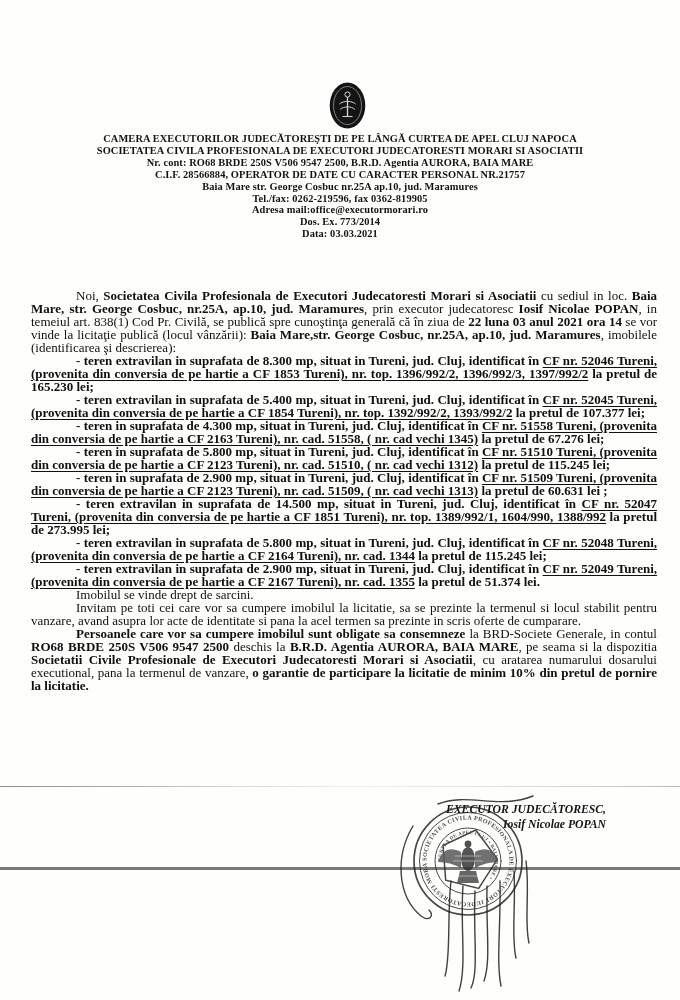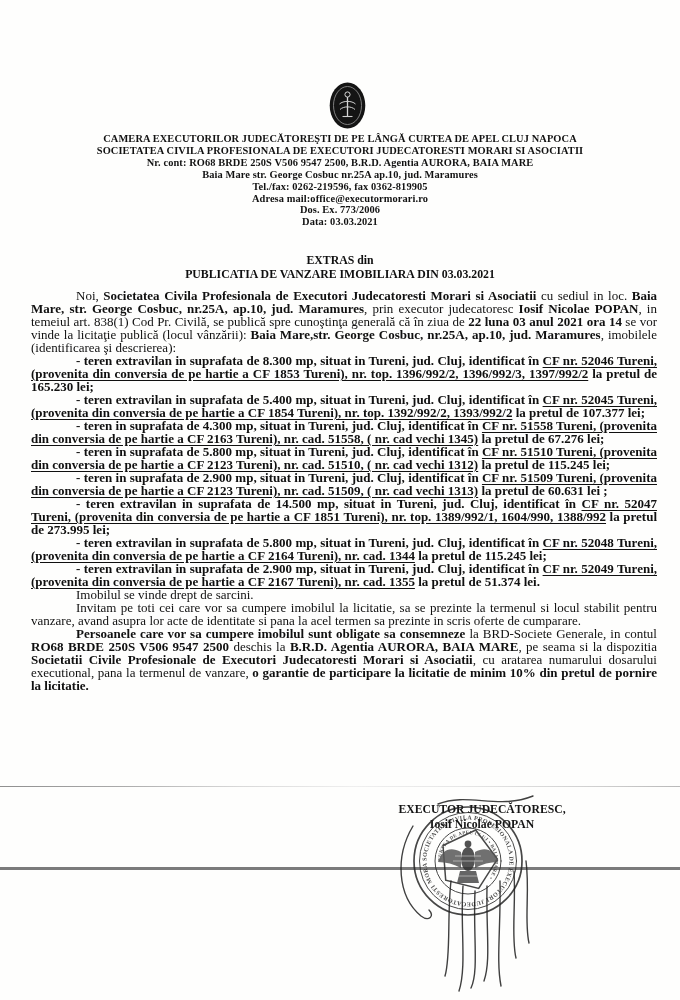--- a/index.html
+++ b/index.html
@@ -37,23 +37,24 @@
   .rule-faint{
     position:absolute;top:786px;left:0;width:680px;height:1.4px;
     background:linear-gradient(90deg,#8f8f8f 0%,#ababab 18%,#d8d8d8 35%,#efefef 52%,#e6e6e6 68%,#cfcfcf 88%,#b9b9b9 100%);
   }
   .rule-dark{
     position:absolute;top:867px;left:0;width:680px;height:3px;
     background:#7b7b7b;
   }
   .signature-block{
     position:absolute;top:802px;left:358px;width:248px;
-    text-align:center;font-weight:bold;
+    text-align:right;font-weight:bold;
     font-size:11.7px;line-height:15.2px;
     color:#141414;
+    font-style:italic;
   }
   .emblem-svg{position:absolute;top:82px;left:329px;width:37px;height:47px;}
   .stamp-svg{position:absolute;top:786px;left:383px;width:185px;height:215px;}
   .stamp-ink{stroke:#1f1f1f;fill:none;stroke-linecap:round;}
 </style>
 </head>
 <body>
 
 <div class="page">
 
@@ -64,31 +65,28 @@
     <line x1="18.5" y1="15" x2="18.5" y2="35" stroke="#d6d6d6" stroke-width="1.3"></line>
     <path d="M10.5,22 C14,18.5 23,18.5 26.5,22" fill="none" stroke="#cfcfcf" stroke-width="1"></path>
     <path d="M11,27.5 C14.5,24 22.5,24 26,27.5" fill="none" stroke="#cfcfcf" stroke-width="1"></path>
     <line x1="13.5" y1="34.5" x2="23.5" y2="34.5" stroke="#cfcfcf" stroke-width="1.1"></line>
   </svg>
 
   <div class="header-block">
     <div>CAMERA EXECUTORILOR JUDECĂTOREŞTI DE PE LÂNGĂ CURTEA DE APEL CLUJ NAPOCA</div>
     <div>SOCIETATEA CIVILA PROFESIONALA DE EXECUTORI JUDECATORESTI MORARI SI ASOCIATII</div>
     <div>Nr. cont: RO68 BRDE 250S V506 9547 2500, B.R.D. Agentia AURORA, BAIA MARE</div>
+    <div>C.I.F.  28566884, OPERATOR DE DATE CU CARACTER PERSONAL NR.21757</div>
     <div>Baia Mare str. George Cosbuc nr.25A ap.10, jud. Maramures</div>
     <div>Tel./fax: 0262-219596,  fax 0362-819905</div>
     <div>Adresa mail:office@executormorari.ro</div>
-    <div>Dos. Ex. 773/2006</div>
+    <div>Dos. Ex. 773/2014</div>
     <div>Data: 03.03.2021</div>
   </div>
 
-  <div class="title-block">
-    <div>EXTRAS din</div>
-    <div>PUBLICATIA DE VANZARE IMOBILIARA DIN 03.03.2021</div>
-  </div>
 
   <div class="body-block" id="body-block">
       <p class="para"><span class="">Noi, </span><span class="seg-b ">Societatea Civila Profesionala de Executori Judecatoresti Morari si Asociatii</span><span class=""> cu sediul in loc. </span><span class="seg-b ">Baia Mare, str. George Cosbuc, nr.25A, ap.10, jud. Maramures</span><span class="">, prin executor judecatoresc </span><span class="seg-b ">Iosif Nicolae POPAN</span><span class="">, in temeiul art. 838(1) Cod Pr. Civilă, se publică spre cunoştinţa generală că în ziua de </span><span class="seg-b ">22 luna 03 anul 2021 ora 14</span><span class=""> se vor vinde la licitaţie publică (locul vânzării): </span><span class="seg-b ">Baia Mare,str. George Cosbuc, nr.25A, ap.10, jud. Maramures</span><span class="">, imobilele (identificarea şi descrierea):</span></p>
       <p class="para"><span class="seg-b ">- teren extravilan  in suprafata de 8.300 mp, situat in Tureni, jud. Cluj, identificat în </span><span class="seg-b seg-u">CF nr. 52046 Tureni, (provenita din conversia de pe hartie a CF 1853 Tureni), nr. top. 1396/992/2, 1396/992/3, 1397/992/2</span><span class="seg-b "> la pretul de 165.230 lei;</span></p>
       <p class="para"><span class="seg-b ">- teren extravilan  in suprafata de 5.400 mp, situat in Tureni,  jud. Cluj, identificat în </span><span class="seg-b seg-u">CF nr. 52045 Tureni, (provenita din conversia de pe hartie a CF 1854 Tureni), nr. top. 1392/992/2, 1393/992/2</span><span class="seg-b "> la pretul de 107.377 lei;</span></p>
       <p class="para"><span class="seg-b ">- teren  in suprafata de 4.300 mp, situat in Tureni,  jud. Cluj, identificat în </span><span class="seg-b seg-u">CF nr. 51558 Tureni, (provenita din conversia de pe hartie a CF 2163 Tureni), nr. cad. 51558, ( nr. cad vechi 1345)</span><span class="seg-b "> la pretul de 67.276 lei;</span></p>
       <p class="para"><span class="seg-b ">- teren  in suprafata de 5.800 mp, situat in Tureni,  jud. Cluj, identificat în </span><span class="seg-b seg-u">CF nr. 51510 Tureni, (provenita din conversia de pe hartie a CF 2123 Tureni), nr. cad. 51510, ( nr. cad vechi 1312)</span><span class="seg-b "> la pretul de 115.245 lei;</span></p>
       <p class="para"><span class="seg-b ">- teren  in suprafata de 2.900 mp, situat in Tureni,  jud. Cluj, identificat în </span><span class="seg-b seg-u">CF nr. 51509 Tureni, (provenita din conversia de pe hartie a CF 2123 Tureni), nr. cad. 51509, ( nr. cad vechi 1313)</span><span class="seg-b "> la pretul de 60.631 lei ;</span></p>
       <p class="para"><span class="seg-b ">- teren extravilan  in suprafata de 14.500 mp, situat in Tureni,  jud. Cluj, identificat în </span><span class="seg-b seg-u">CF nr. 52047 Tureni, (provenita din conversia de pe hartie a CF 1851 Tureni), nr. top. 1389/992/1, 1604/990, 1388/992</span><span class="seg-b "> la pretul de 273.995 lei;</span></p>
       <p class="para"><span class="seg-b ">- teren extravilan  in suprafata de 5.800 mp, situat in Tureni,  jud. Cluj, identificat în </span><span class="seg-b seg-u">CF nr. 52048 Tureni, (provenita din conversia de pe hartie a CF 2164 Tureni), nr. cad. 1344</span><span class="seg-b "> la pretul de 115.245 lei;</span></p>

